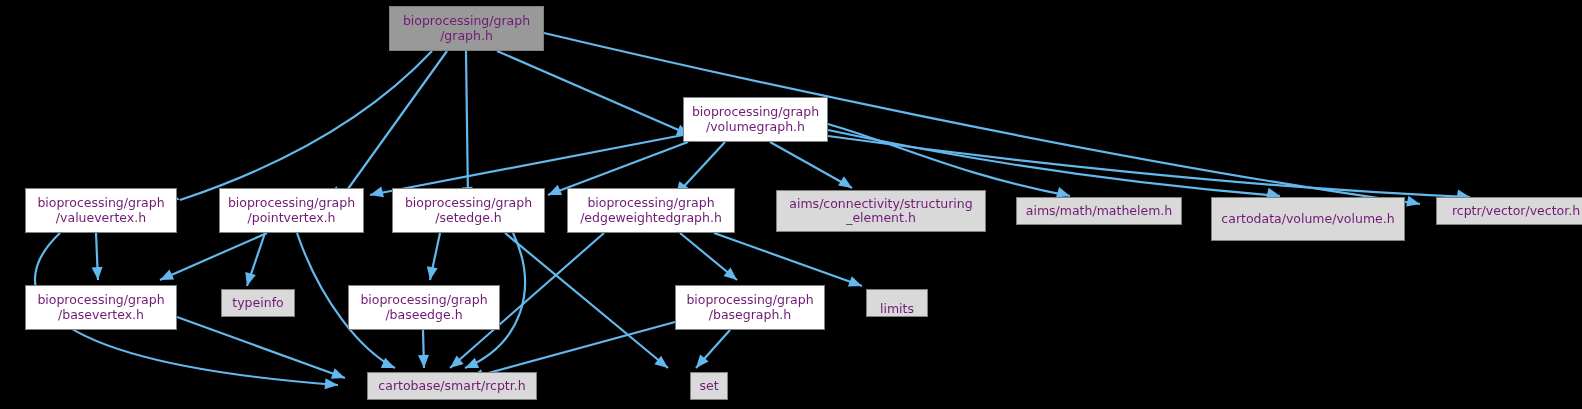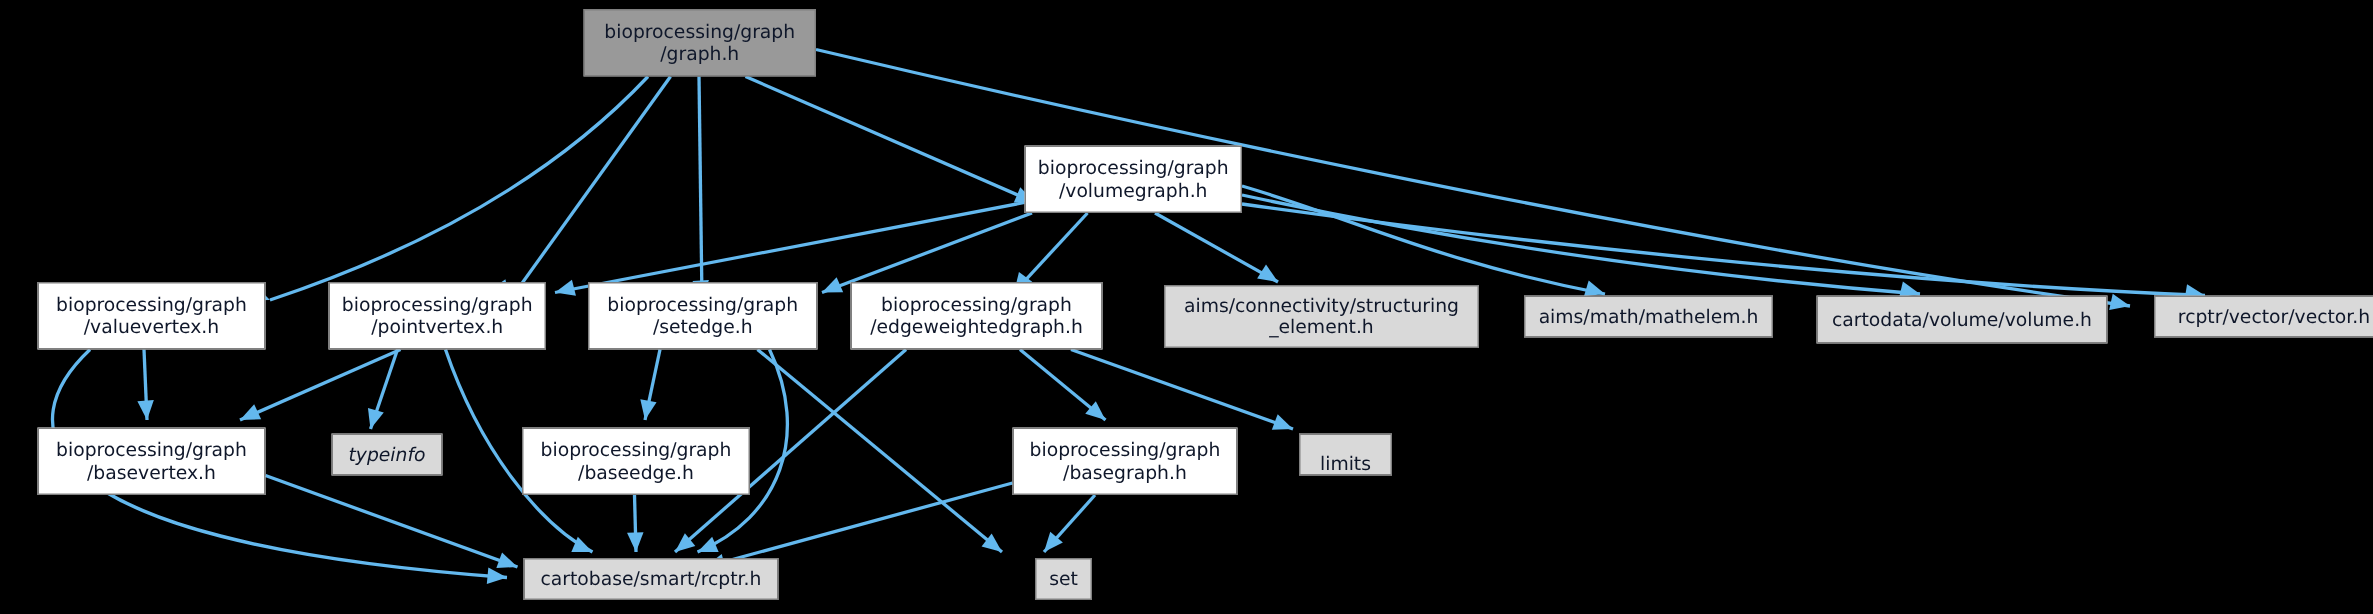--- a/index.html
+++ b/index.html
@@ -1,21 +1,21 @@
 <!DOCTYPE html>
 <html><head>
 <meta charset="utf-8">
 <style>
   html,body{margin:0;padding:0;background:#000;}
   #stage{position:relative;width:1582px;height:409px;background:#000;
          font-family:"DejaVu Sans","Liberation Sans",sans-serif;overflow:hidden;}
   #edges{position:absolute;left:0;top:0;width:1582px;height:409px;}
   .node{position:absolute;box-sizing:border-box;border:1px solid #808080;
         display:flex;align-items:center;justify-content:center;text-align:center;
-        color:#0f172a;line-height:1.15;letter-spacing:0;}
+        color:#701a75;line-height:1.15;letter-spacing:0;}
   .node span{display:block;white-space:pre-line;}
   .fill-white{background:#ffffff;}
   .fill-gray{background:#d9d9d9;margin-left:21px;}
   .fill-root{background:#999999;}
 </style>
 </head>
 <body>
 
 <div id="stage">
   <svg id="edges" viewBox="0 0 1582 409">
@@ -99,44 +99,44 @@
         <span>bioprocessing/graph
 /edgeweightedgraph.h</span>
       </div>
       <div class="node fill-gray" style="left: 755px; top: 190px; width: 210px; height: 42px; font-size: 12.5px; border-color: rgb(128, 128, 128);">
         <span>aims/connectivity/structuring
 _element.h</span>
       </div>
       <div class="node fill-gray" style="left: 995px; top: 197px; width: 166px; height: 28px; font-size: 12.5px; border-color: rgb(128, 128, 128);">
         <span>aims/math/mathelem.h</span>
       </div>
-      <div class="node fill-gray" style="left: 1190px; top: 197px; width: 194px; height: 32px; font-size: 12.5px; border-color: rgb(128, 128, 128);">
+      <div class="node fill-gray" style="left: 1190px; top: 197px; width: 194px; height: 44px; font-size: 12.5px; border-color: rgb(128, 128, 128);">
         <span>cartodata/volume/volume.h</span>
       </div>
       <div class="node fill-gray" style="left: 1415px; top: 197px; width: 160px; height: 28px; font-size: 12.5px; border-color: rgb(128, 128, 128);">
         <span>rcptr/vector/vector.h</span>
       </div>
       <div class="node fill-white" style="left: 25px; top: 285px; width: 152px; height: 45px; font-size: 12.5px; border-color: rgb(128, 128, 128);">
         <span>bioprocessing/graph
 /basevertex.h</span>
       </div>
-      <div class="node fill-gray" style="left: 200px; top: 289px; width: 74px; height: 28px; font-size: 12.5px; border-color: rgb(128, 128, 128); font-style: italic;">
+      <div class="node fill-gray" style="left: 200px; top: 289px; width: 74px; height: 28px; font-size: 12.5px; border-color: rgb(128, 128, 128);">
         <span>typeinfo</span>
       </div>
       <div class="node fill-white" style="left: 348px; top: 285px; width: 152px; height: 45px; font-size: 12.5px; border-color: rgb(128, 128, 128);">
         <span>bioprocessing/graph
 /baseedge.h</span>
       </div>
       <div class="node fill-white" style="left: 675px; top: 285px; width: 150px; height: 45px; font-size: 12.5px; border-color: rgb(128, 128, 128);">
         <span>bioprocessing/graph
 /basegraph.h</span>
       </div>
       <div class="node fill-gray" style="left: 845px; top: 289px; width: 62px; height: 28px; font-size: 12.5px; border-color: rgb(128, 128, 128); align-items: flex-end;">
         <span>limits</span>
       </div>
-      <div class="node fill-gray" style="left: 328px; top: 372px; width: 170px; height: 28px; font-size: 12.5px; border-color: rgb(128, 128, 128);">
+      <div class="node fill-gray" style="left: 346px; top: 372px; width: 170px; height: 28px; font-size: 12.5px; border-color: rgb(128, 128, 128);">
         <span>cartobase/smart/rcptr.h</span>
       </div>
       <div class="node fill-gray" style="left: 669px; top: 372px; width: 38px; height: 28px; font-size: 12.5px; border-color: rgb(128, 128, 128);">
         <span>set</span>
       </div>
     </div>
 </div>
 
 </body></html>

